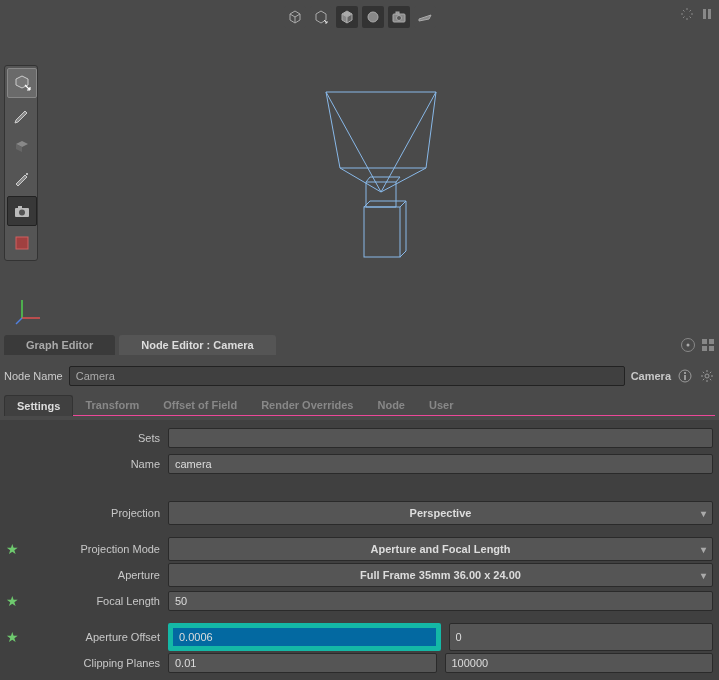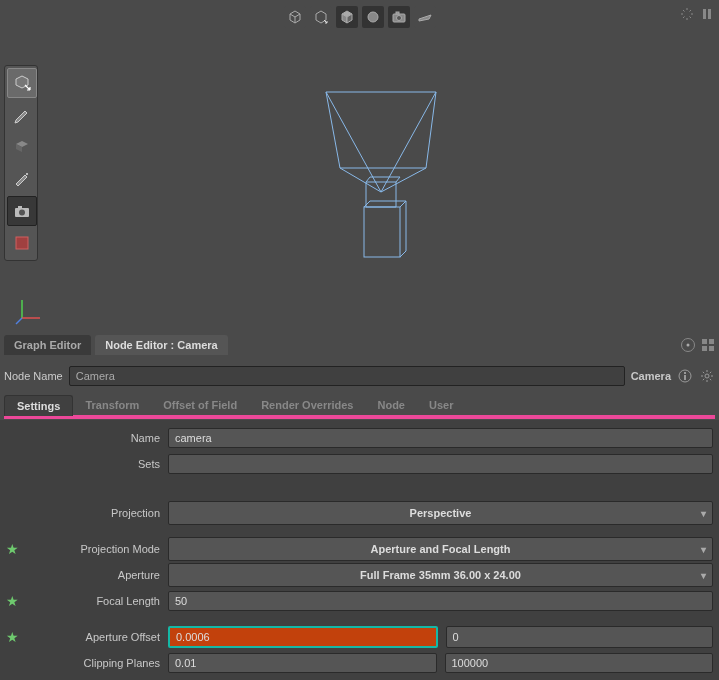--- a/index.html
+++ b/index.html
@@ -21,46 +21,46 @@
   .left-tb .btn.active { background: #6a6a6a; border: 1px solid #888; }
   .left-tb .btn.sel { background: #383838; border: 1px solid #222; }
 
   
   .viewport { position: absolute; top: 28px; left: 42px; right: 0; height: 302px; background: #4a4a4a; }
   .gizmo { position: absolute; left: -28px; bottom: 4px; }
   .cam-wire { position: absolute; left: 50%; top: 18%; transform: translateX(-50%); }
 
   
   .tabs-row { position: absolute; top: 335px; left: 4px; right: 4px; display: flex; align-items: center; gap: 4px; }
-  .tabs-row .tab { padding: 4px 10px; border-radius: 3px 3px 0 0; font-size: 11px; font-weight: bold; }
+  .tabs-row .tab { padding: 4px 22px; border-radius: 3px 3px 0 0; font-size: 11px; font-weight: bold; }
   .tabs-row .tab.inactive { background: #3a3a3a; color: #aaa; }
   .tabs-row .tab.active { background: #555; color: #ddd; }
   .tabs-row .right { margin-left: auto; display: flex; gap: 6px; }
   .tabs-row .right .ico { width: 14px; height: 14px; border-radius: 50%; border: 1px solid #888; display:flex;align-items:center;justify-content:center;}
 
   
   .node-name { position: absolute; top: 362px; left: 4px; right: 4px; display: flex; align-items: center; gap: 6px; padding: 4px 0; }
   .node-name .lbl { font-weight: normal; color: #ccc; font-size: 11px; }
   .node-name input { flex: 1; background: #404040; border: 1px solid #222; color: #aaa; padding: 3px 6px; font-size: 11px; border-radius: 2px; }
   .node-name .right { display: flex; align-items: center; gap: 6px; font-weight: bold; }
   .node-name .ico { width: 16px; height: 16px; display:flex;align-items:center;justify-content:center; }
 
   
-  .sub-tabs { position: absolute; top: 395px; left: 4px; right: 4px; display: flex; gap: 0; align-items: flex-end; border-bottom: 4px solid #ec4899; }
+  .sub-tabs { position: absolute; top: 395px; left: 4px; right: 4px; display: flex; gap: 0; align-items: flex-end; border-bottom: 1px solid #ec4899; }
   .sub-tabs .tab { padding: 4px 12px; color: #888; font-size: 11px; font-weight: bold; }
   .sub-tabs .tab.active { background: #404040; color: #ddd; border: 1px solid #333; border-bottom: none; border-radius: 3px 3px 0 0; margin-bottom: -1px; }
 
   
   .props { position: absolute; top: 420px; left: 0; right: 0; bottom: 0; background: #404040; padding: 8px 6px; display: flex; flex-direction: column; gap: 6px; }
   .row { display: flex; align-items: center; gap: 6px; min-height: 20px; }
   .row .mark { width: 10px; text-align: center; color: #6ec96e; font-size: 14px; }
   .row .lbl { width: 140px; text-align: right; color: #c8c8c8; padding-right: 2px; }
   .row .ctrl { flex: 1; display: flex; gap: 8px; }
   .row input, .row .select { flex: 1; background: #555; border: 1px solid #2a2a2a; color: #ddd; padding: 3px 6px; font-size: 11px; border-radius: 2px; }
-  .row input.focused { background: #c2410c; border: 2px solid #14b8a6; outline: none; }
+  .row input.focused { background: #0369a1; border: 5px solid #14b8a6; outline: none; }
   .row .select { display: flex; align-items: center; justify-content: center; font-weight: bold; position: relative; height: 24px; }
   .row .select::after { content: "▾"; position: absolute; right: 6px; font-size: 10px; color: #aaa; }
   .two input { flex: 1; }
 </style>
 </head>
 <body>
 
 <div class="top-tb">
   <div class="btn">
     <svg width="16" height="16" viewBox="0 0 16 16">
@@ -242,30 +242,30 @@
   <div class="tab">Transform</div>
   <div class="tab">Offset of Field</div>
   <div class="tab">Render Overrides</div>
   <div class="tab">Node</div>
   <div class="tab">User</div>
 </div>
 
 <div class="props">
   <div class="row">
     <span class="mark"></span>
+    <span class="lbl">Sets</span>
+    <div class="ctrl">
+        <input value="" style="">
+      </div>
+  </div>
+  <div class="row">
+    <span class="mark"></span>
     <span class="lbl">Name</span>
     <div class="ctrl">
         <input value="camera" style="">
-      </div>
-  </div>
-  <div class="row">
-    <span class="mark"></span>
-    <span class="lbl">Sets</span>
-    <div class="ctrl">
-        <input value="" style="">
       </div>
   </div>
   <div class="row" style="margin-top:23px">
     <span class="mark"></span>
     <span class="lbl">Projection</span>
     <div class="ctrl">
         <div class="select">Perspective</div>
       </div>
   </div>
   <div class="row" style="margin-top:10px">

